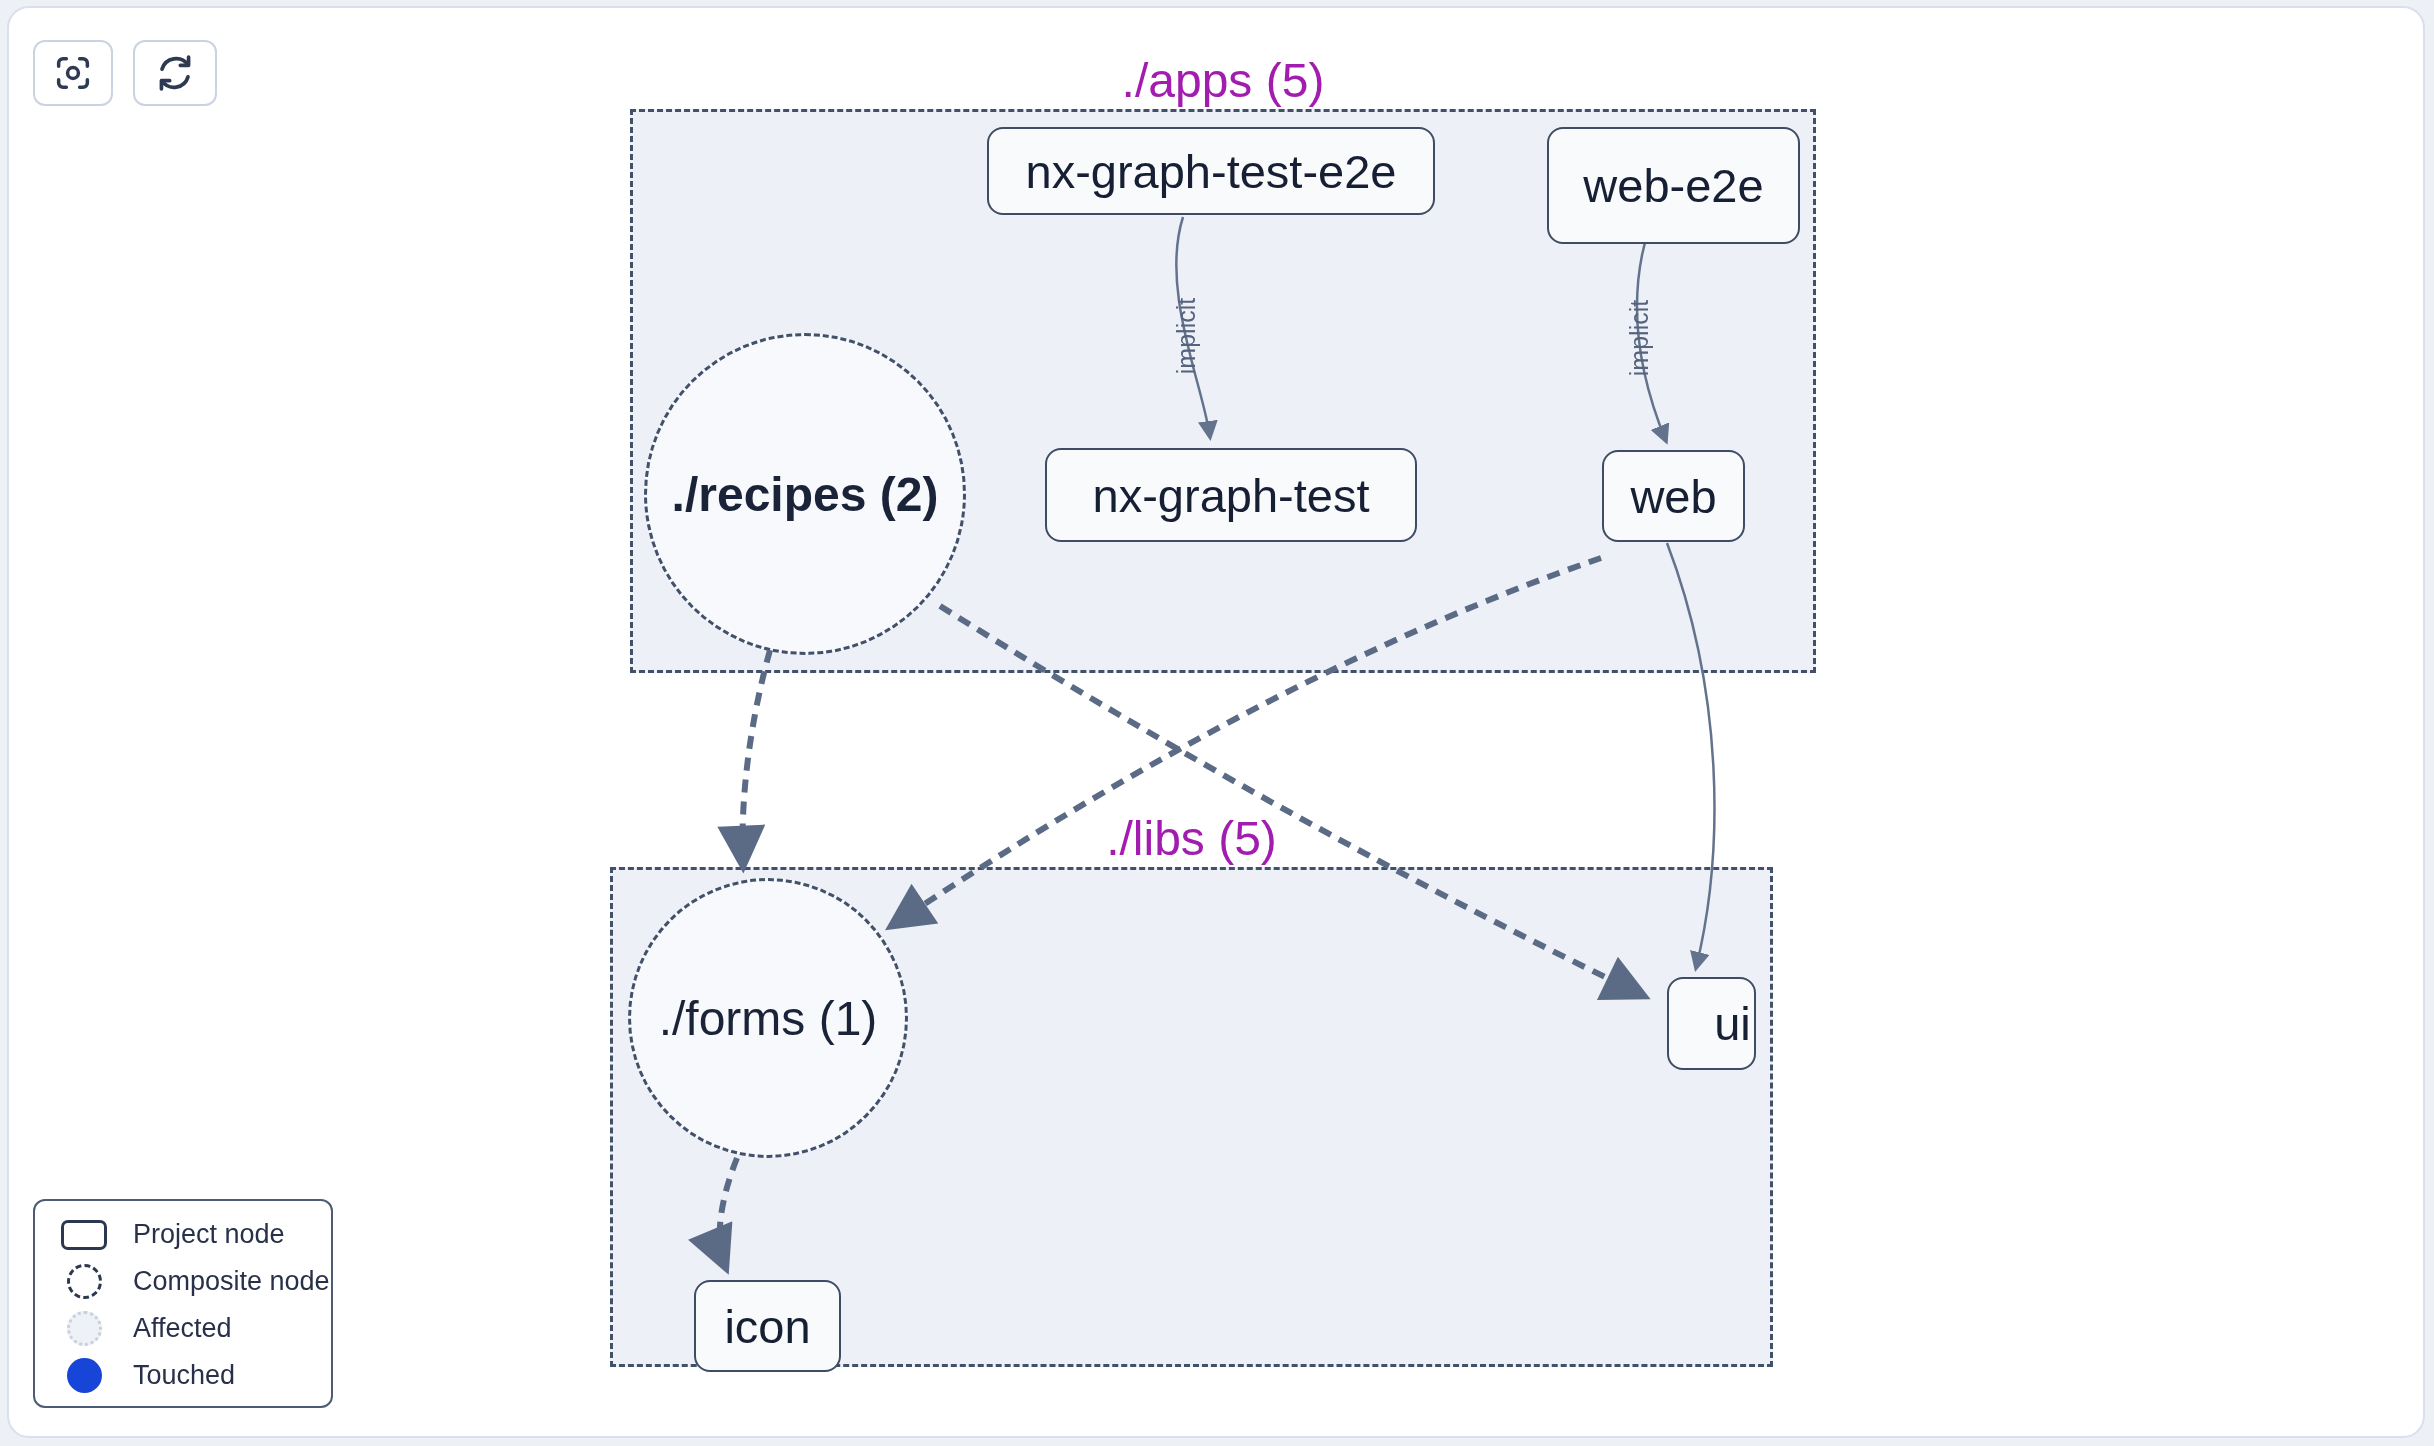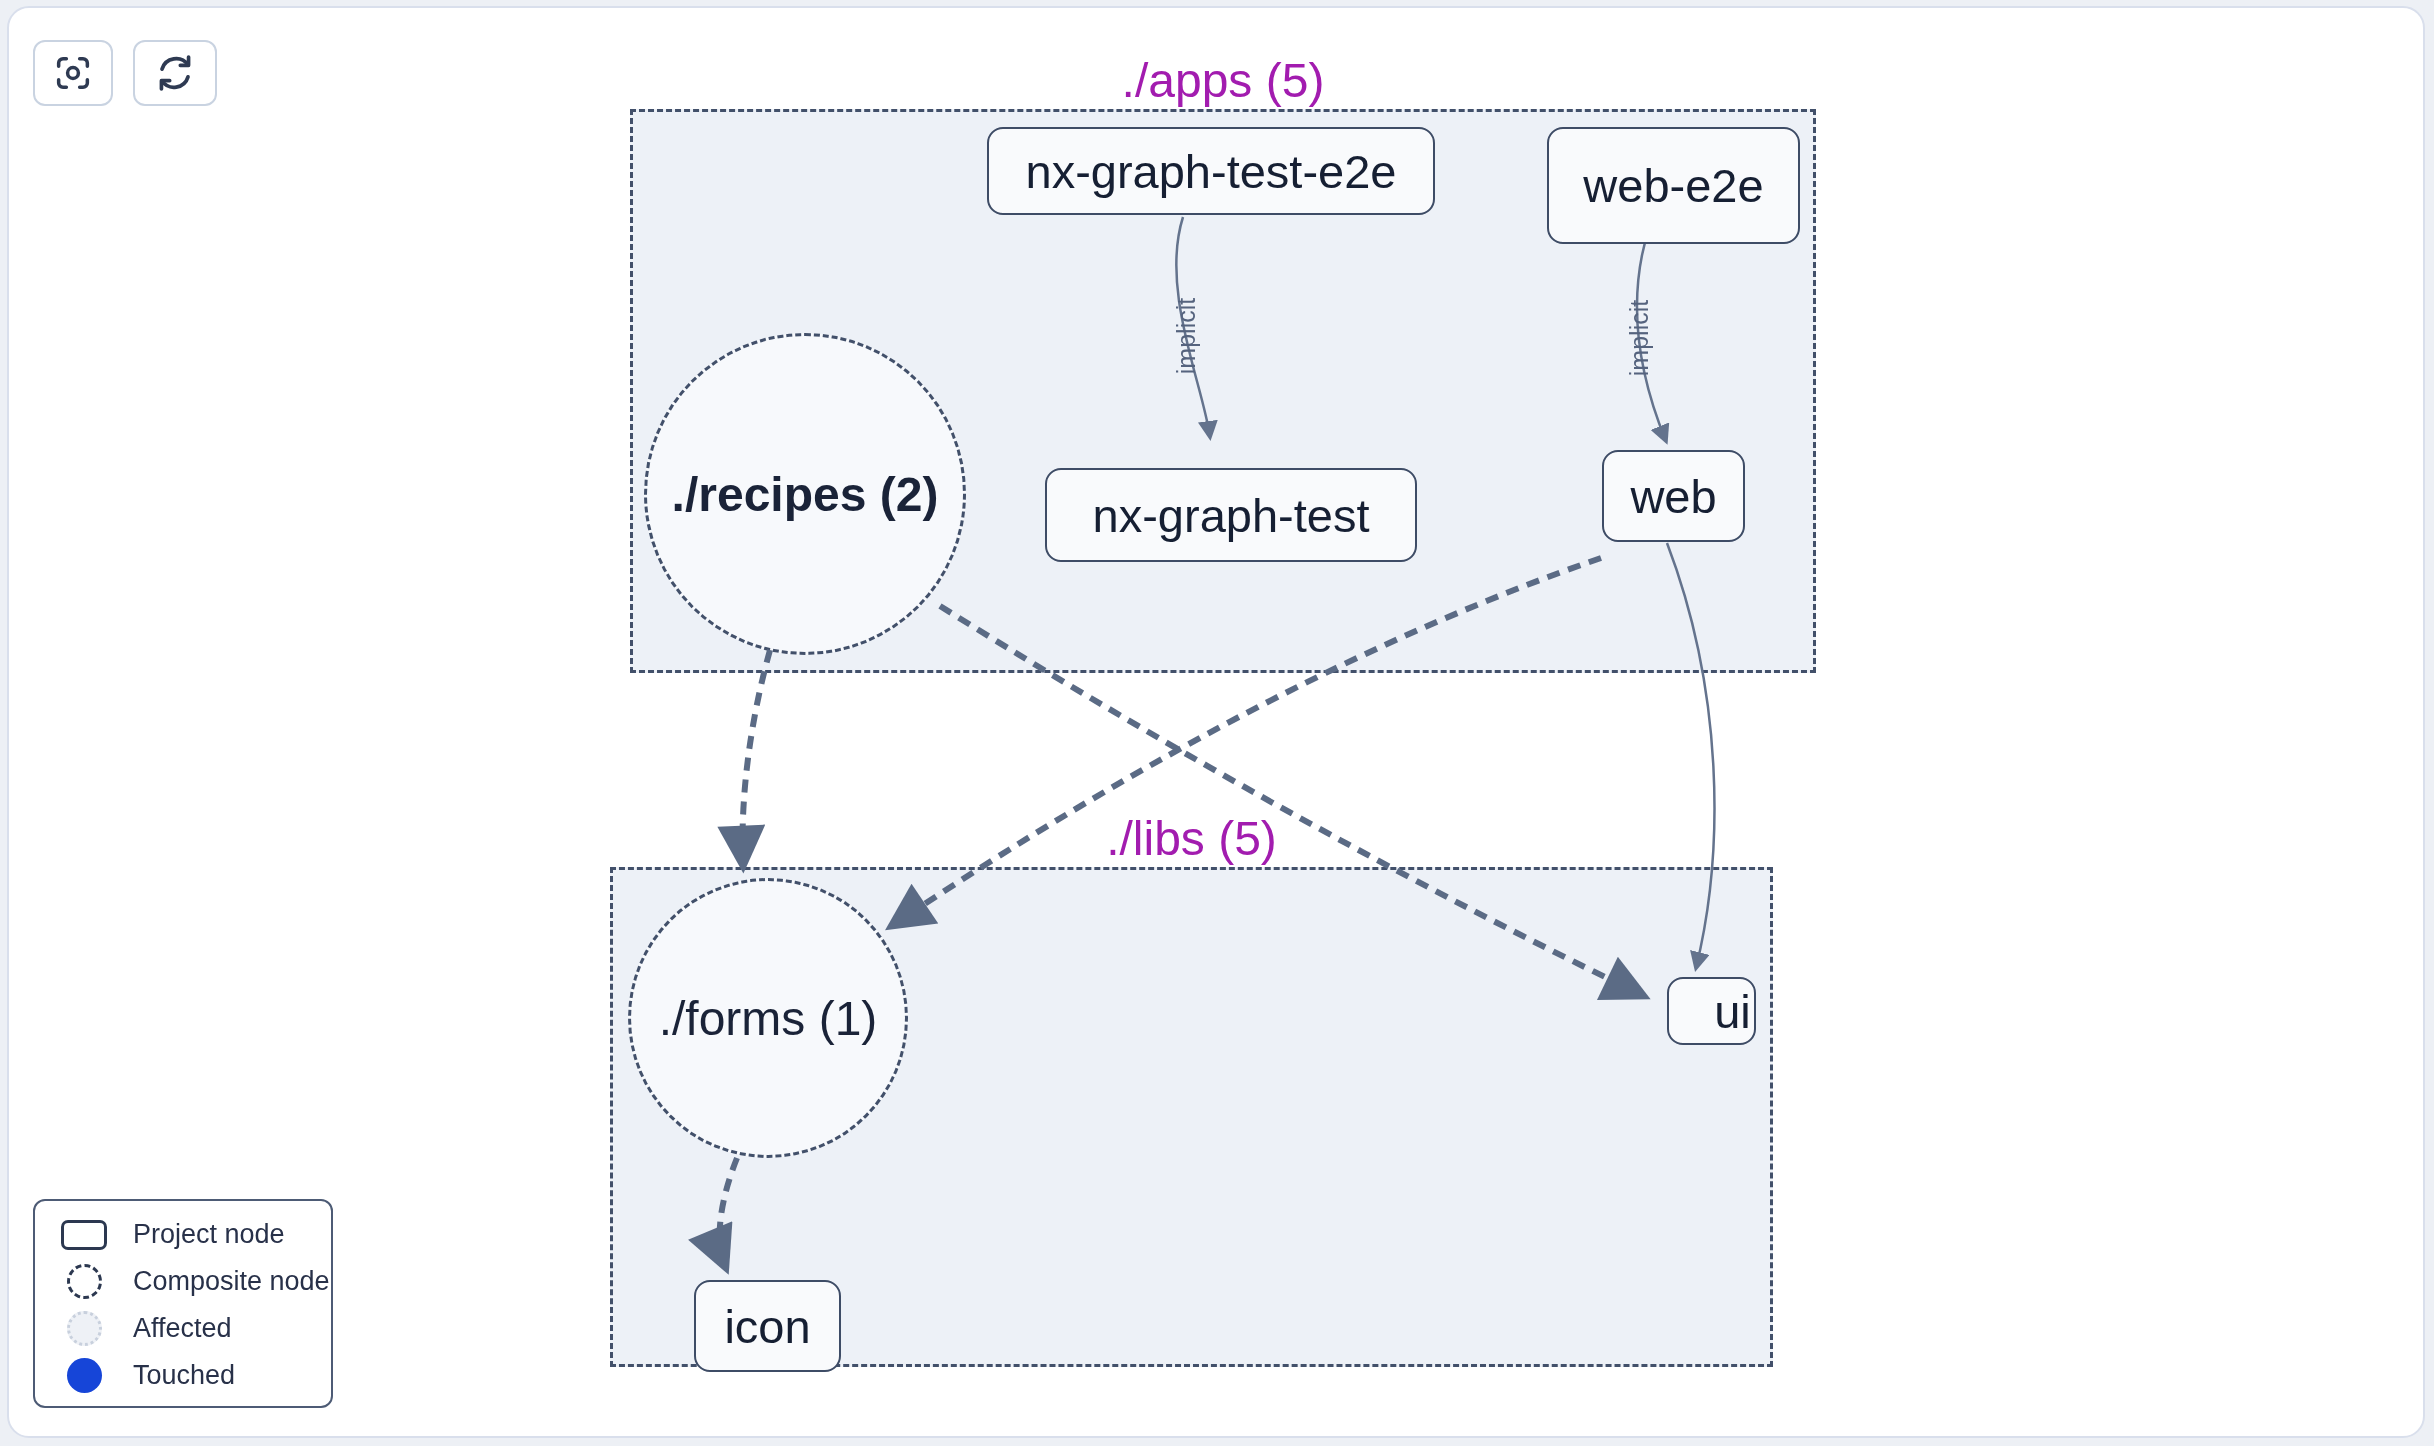--- a/index.html
+++ b/index.html
@@ -54,23 +54,23 @@
   .edge-label.el2{left:1639px;top:338px;}
   
   .node{
     position:absolute;box-sizing:border-box;
     background:#f9fafc;border:2.5px solid #3e4c66;border-radius:16px;
     display:flex;align-items:center;justify-content:center;
     font-size:47px;color:#161f33;cursor:pointer;white-space:nowrap;
   }
   .node.n-gte2e{left:987px;top:127px;width:448px;height:88px;}
   .node.n-webe2e{left:1547px;top:127px;width:253px;height:117px;text-align:right;}
-  .node.n-gt{left:1045px;top:448px;width:372px;height:94px;margin-top:20px;}
+  .node.n-gt{left:1045px;top:448px;width:372px;height:94px;}
   .node.n-web{left:1602px;top:450px;width:143px;height:92px;}
-  .node.n-ui{left:1667px;top:977px;width:89px;height:68px;padding-left:42px;}
+  .node.n-ui{left:1667px;top:977px;width:89px;height:93px;padding-left:42px;}
   .node.n-icon{left:694px;top:1280px;width:147px;height:92px;text-align:center;}
   
   .legend{
     position:absolute;left:33px;top:1199px;width:300px;height:209px;
     background:#ffffff;border:2px solid #4d5b75;border-radius:12px;
     box-sizing:border-box;padding:10px 0 8px 0;
   }
   .lrow{height:47px;display:flex;align-items:center;}
   .lswatch{width:98px;display:flex;justify-content:center;flex:0 0 98px;}
   .ltext{font-size:27px;color:#283149;}

